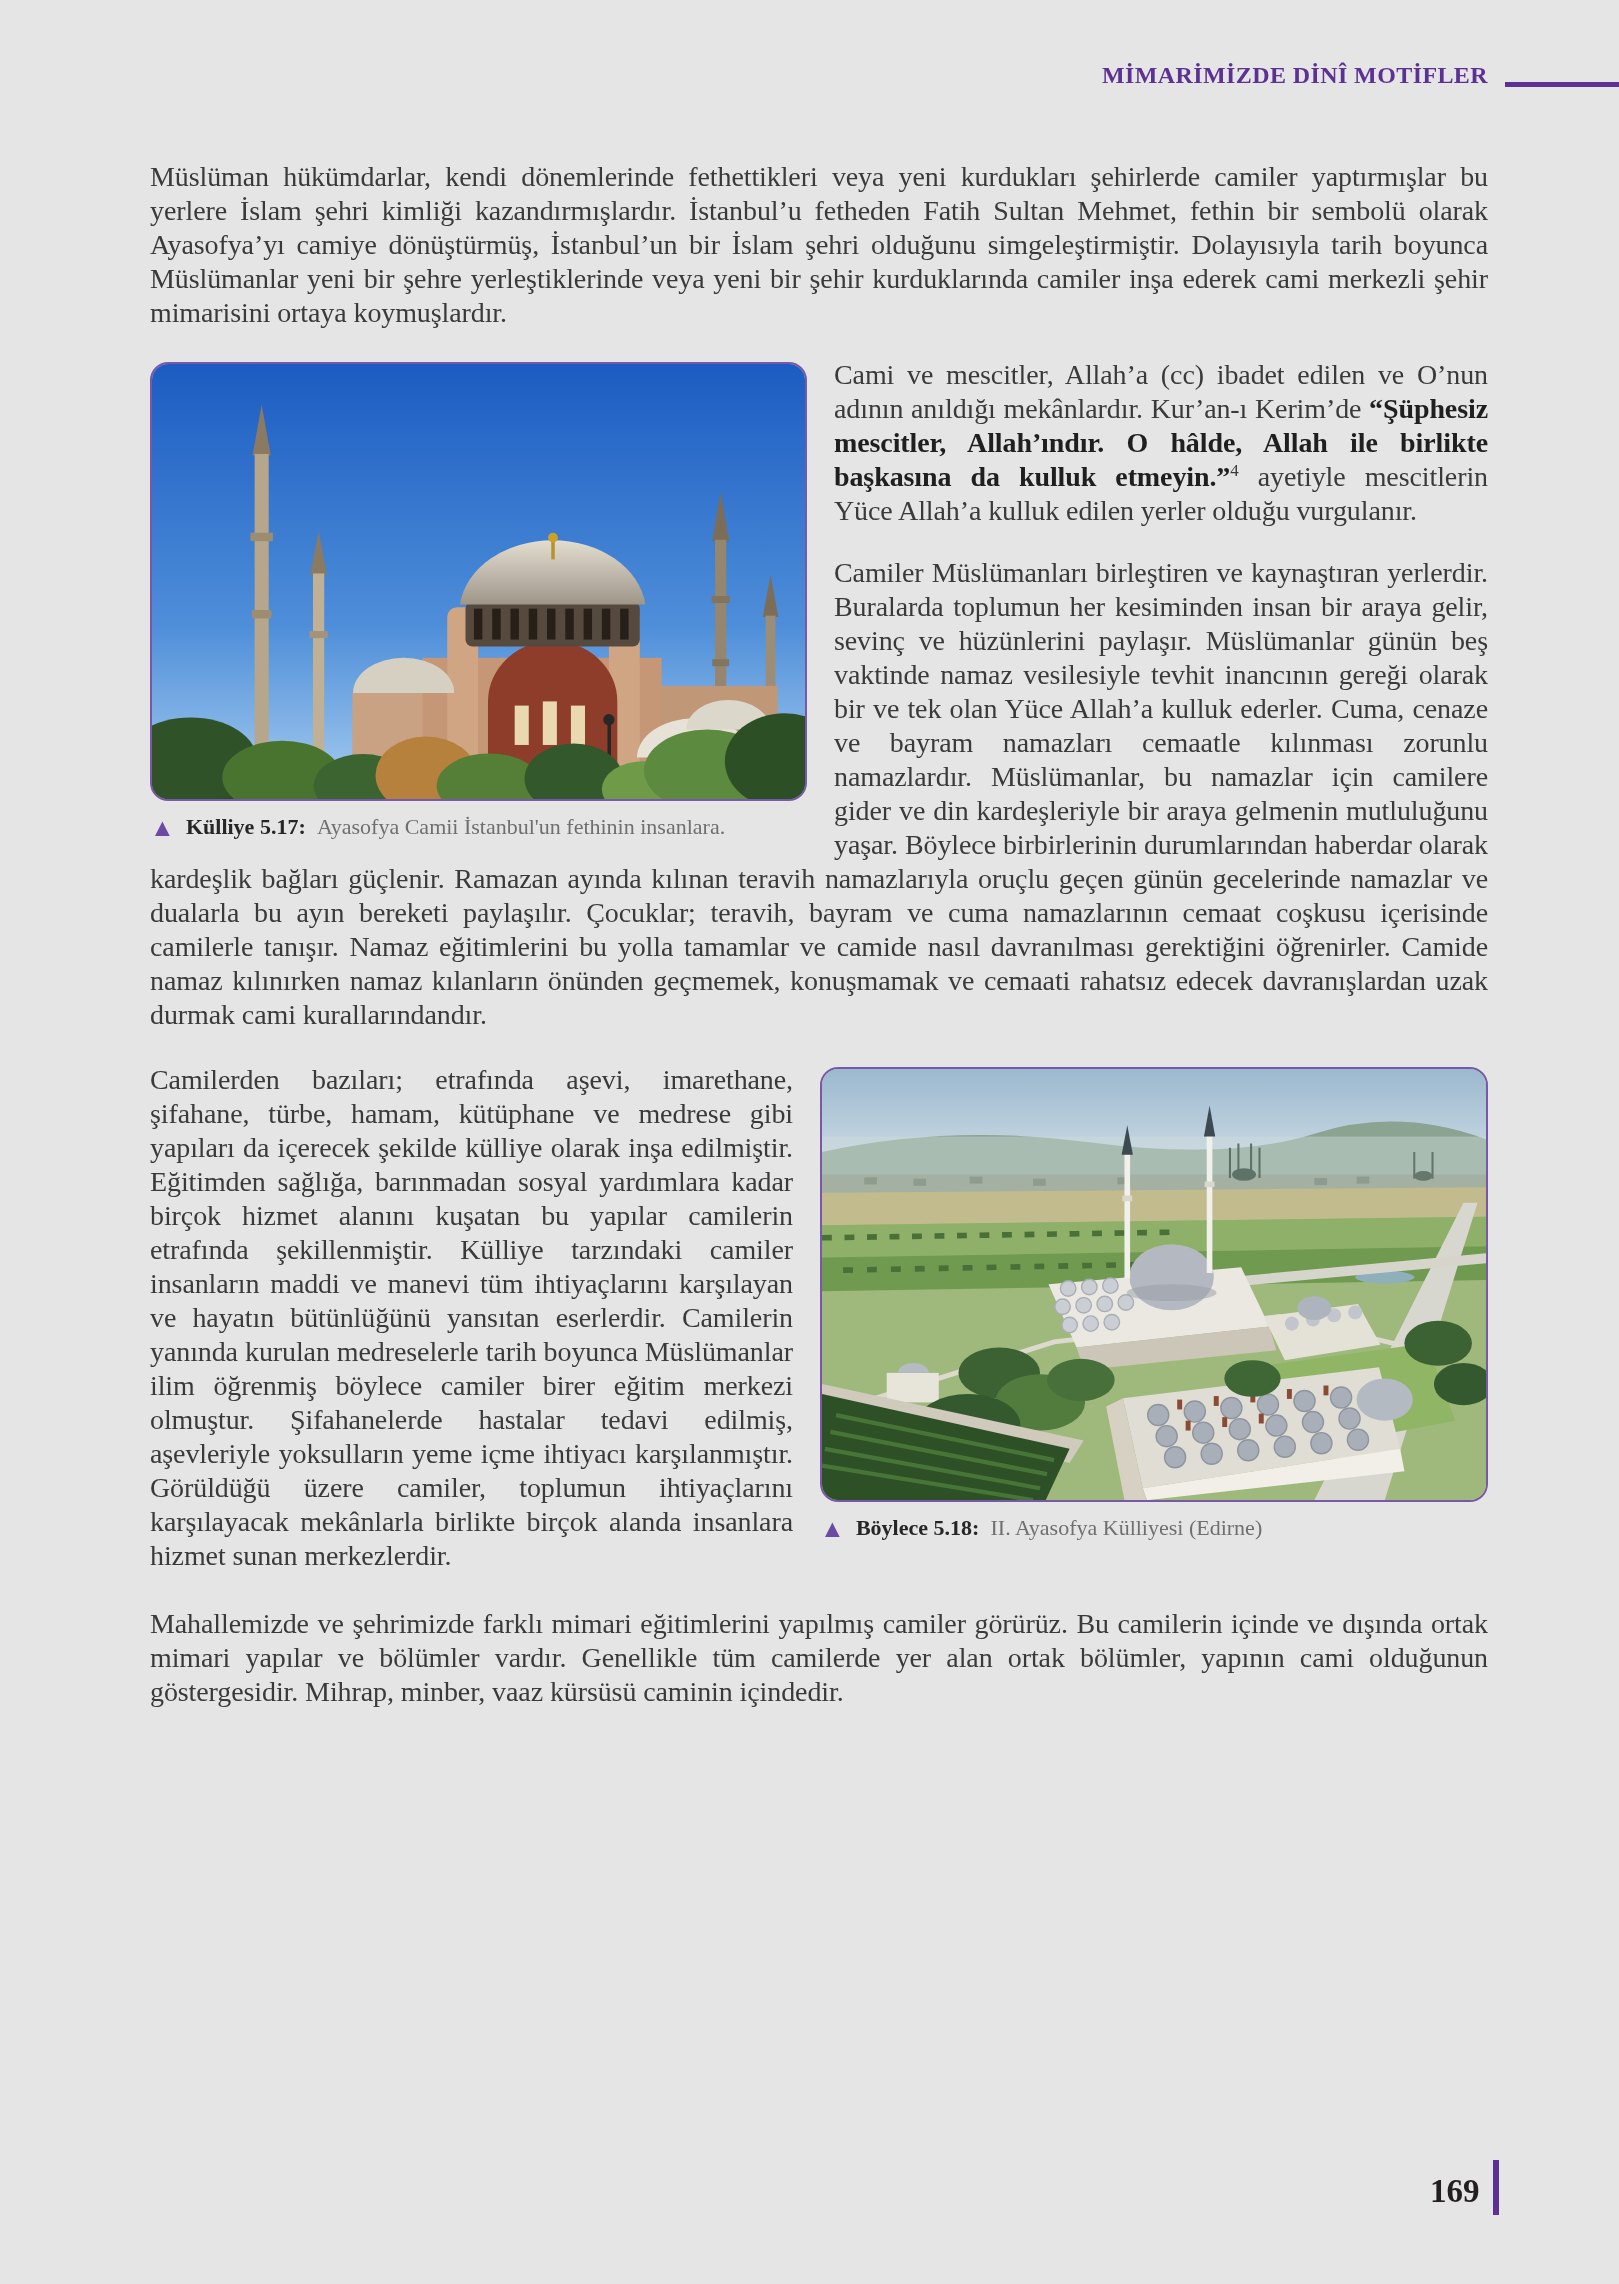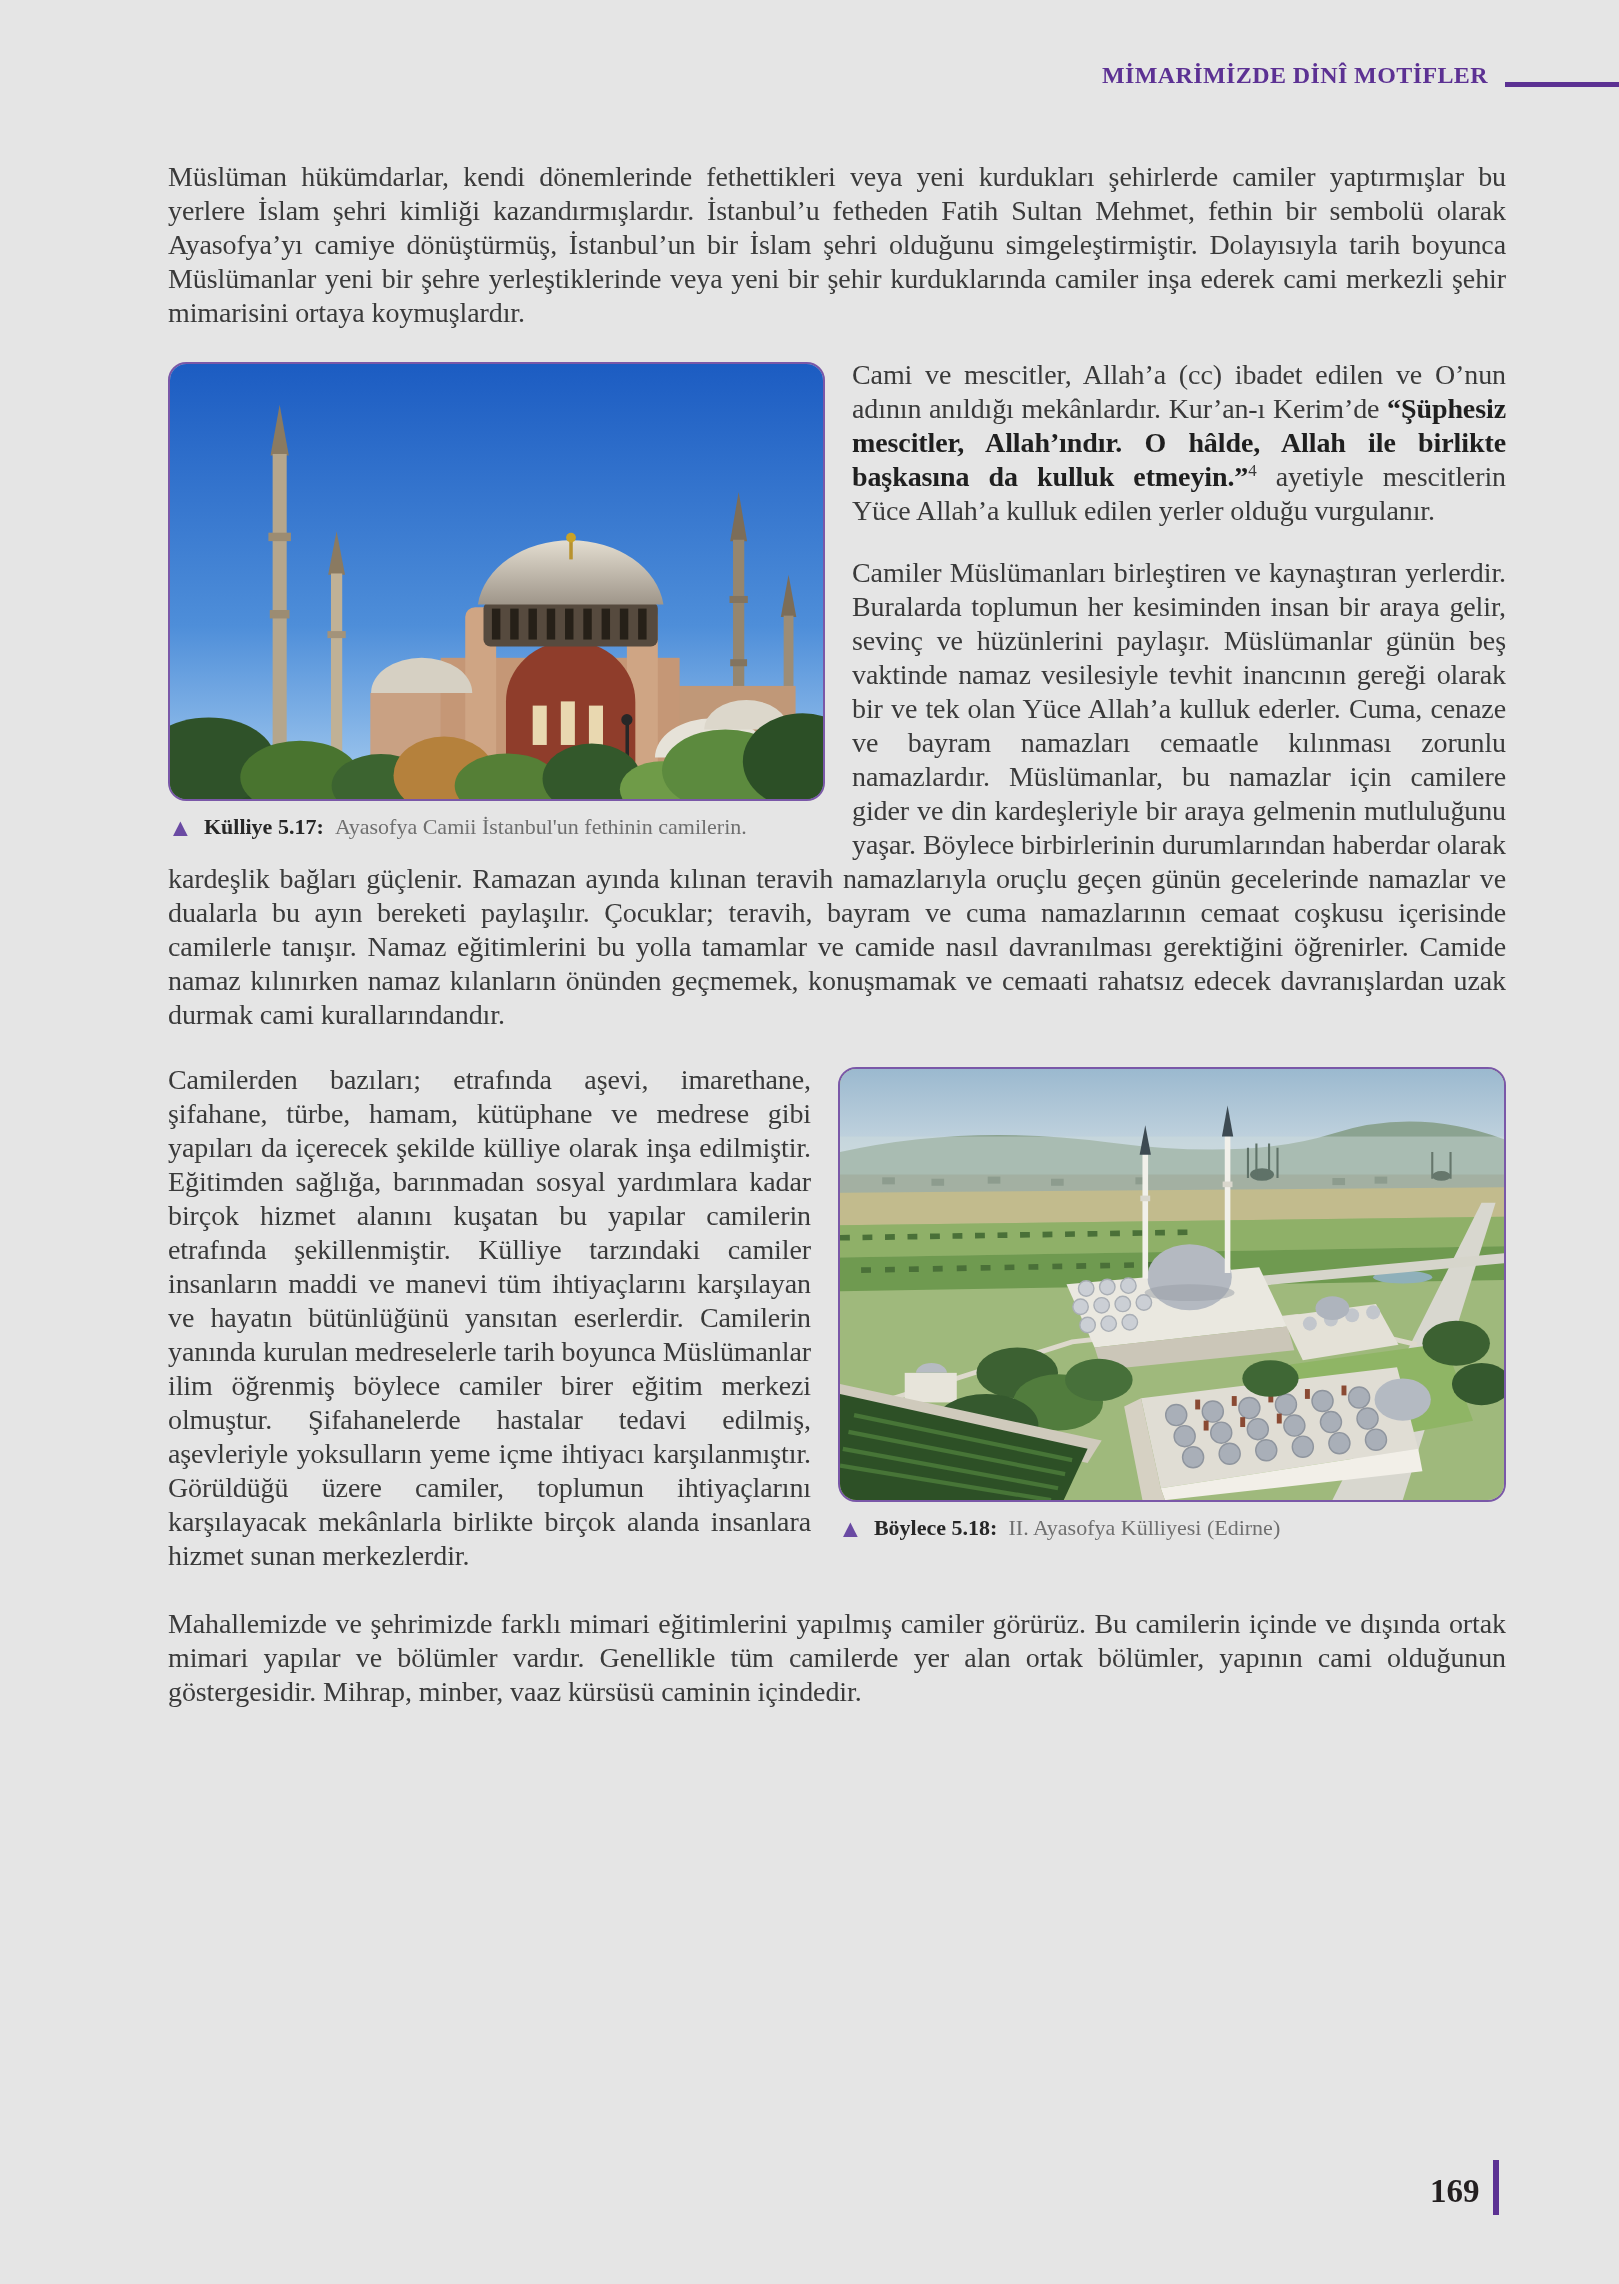--- a/index.html
+++ b/index.html
@@ -29,21 +29,21 @@
   .header-line{
     width:115px;
     height:4.9px;
     background:#5c3193;
     margin-left:17px;
     margin-bottom:2.1px;
   }
   
   .content{
     position:absolute;
-    left:168px;
+    left:150px;
     top:160px;
     width:1338px;
   }
   .body-text{
     font-size:28px;
     line-height:34px;
     color:#3a3a3a;
     text-align:justify;
     letter-spacing:-0.1px;
     margin:0 0 28px 0;
@@ -182,21 +182,21 @@
             <circle cx="650" cy="506" r="8" fill="#272727"></circle>
             <ellipse cx="600" cy="590" rx="70" ry="50" fill="#33582b"></ellipse>
             <ellipse cx="700" cy="605" rx="60" ry="40" fill="#6f9b48"></ellipse>
             <ellipse cx="790" cy="578" rx="90" ry="58" fill="#5c8a3e"></ellipse>
             <ellipse cx="900" cy="565" rx="85" ry="68" fill="#2c4f26"></ellipse>
           </svg>
         </div>
         <figcaption class="caption">
           <span class="tri">▲</span>
           <span class="cap-label">Külliye 5.17:</span>
-          <span class="cap-text">Ayasofya Camii İstanbul'un fethinin camilerin.</span>
+          <span class="cap-text">Ayasofya Camii İstanbul'un fethinin insanlara.</span>
         </figcaption>
       </figure>
 
       <p class="body-text"><span>Cami ve mescitler, Allah’a (cc) ibadet edilen ve O’nun adının anıldığı mekânlardır. Kur’an-ı Kerim’de </span><strong>“Şüphesiz mescitler, Allah’ındır. O hâlde, Allah ile birlikte başkasına da kulluk etmeyin.”</strong><sup>4</sup><span> ayetiyle mescitlerin Yüce Allah’a kulluk edilen yerler olduğu vurgulanır.</span></p>
 
       <p class="body-text" style="margin-bottom:31px;">Camiler Müslümanları birleştiren ve kaynaştıran yerlerdir. Buralarda toplumun her kesiminden insan bir araya gelir, sevinç ve hüzünlerini paylaşır. Müslümanlar günün beş vaktinde namaz vesilesiyle tevhit inancının gereği olarak bir ve tek olan Yüce Allah’a kulluk ederler. Cuma, cenaze ve bayram namazları cemaatle kılınması zorunlu namazlardır. Müslümanlar, bu namazlar için camilere gider ve din kardeşleriyle bir araya gelmenin mutluluğunu yaşar. Böylece birbirlerinin durumlarından haberdar olarak kardeşlik bağları güçlenir. Ramazan ayında kılınan teravih namazlarıyla oruçlu geçen günün gecelerinde namazlar ve dualarla bu ayın bereketi paylaşılır. Çocuklar; teravih, bayram ve cuma namazlarının cemaat coşkusu içerisinde camilerle tanışır. Namaz eğitimlerini bu yolla tamamlar ve camide nasıl davranılması gerektiğini öğrenirler. Camide namaz kılınırken namaz kılanların önünden geçmemek, konuşmamak ve cemaati rahatsız edecek davranışlardan uzak durmak cami kurallarındandır.</p>
     </div>
 
     <div class="section">
       <figure class="fig fig-right">

